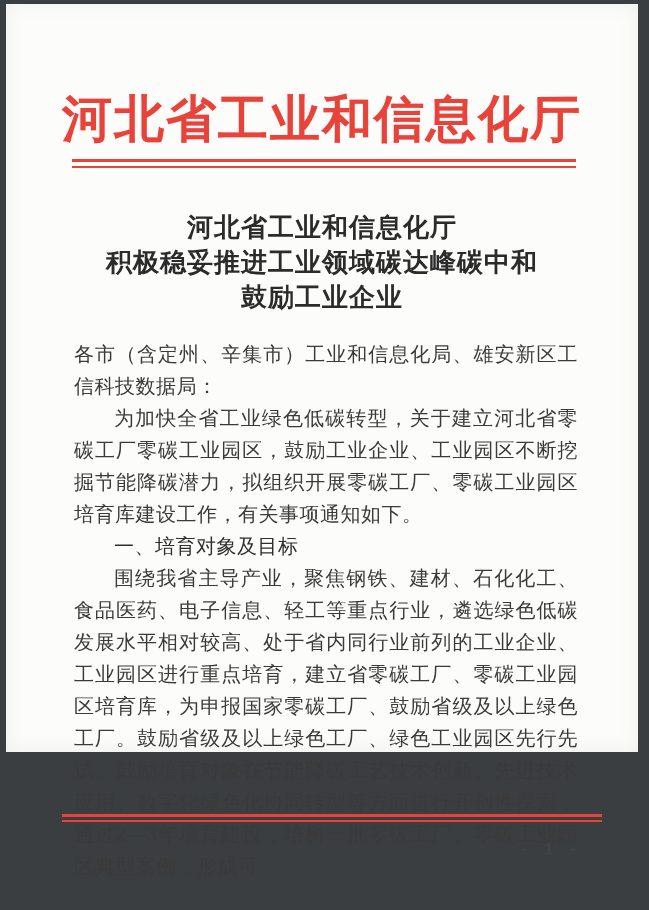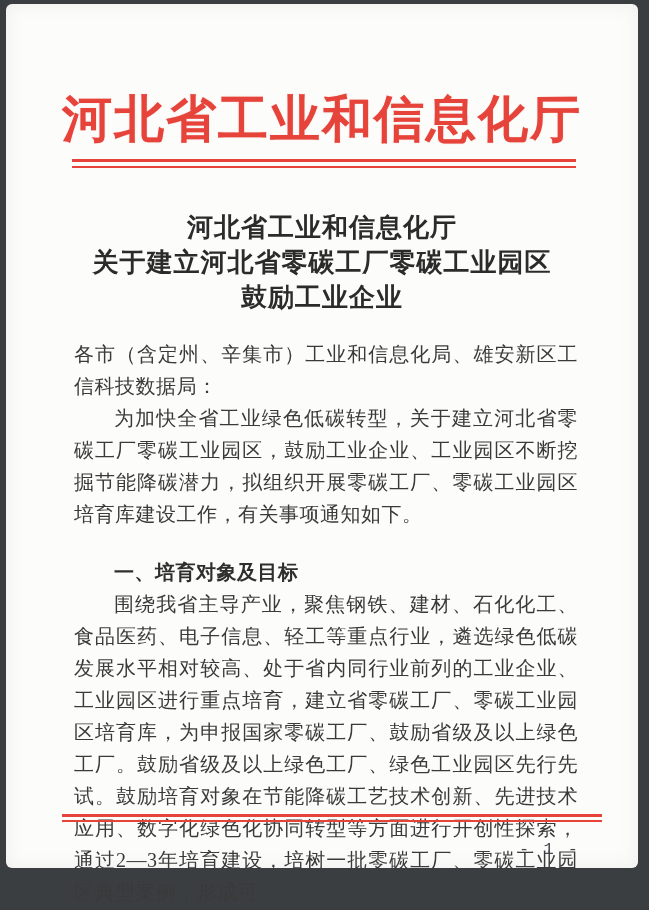--- a/index.html
+++ b/index.html
@@ -13,24 +13,23 @@
     background: var(--scan-border, #3b3e40);
     margin: 0 auto;
     overflow: hidden;
   }
 
   .paper {
     position: absolute;
     left: 6px;
     top: 4px;
     width: 632px;
-    height: 864px;
+    height: 748px;
     background: var(--paper, #fcfcfb);
     box-shadow: inset 0 0 18px rgba(120,120,120,0.10);
-    border-radius: 6px;
   }
 
   .letterhead {
     position: absolute;
     top: 82px;
     left: 0;
     right: 0;
     text-align: center;
     font-size: 50px;
     font-weight: bold;
@@ -70,21 +69,21 @@
     width: 504px;
     font-size: 20px;
     line-height: 32px;
     color: #3a3a3a;
     text-align: justify;
     letter-spacing: 0.5px;
   }
 
   .doc-body p { margin: 0; }
   .doc-body p.indent { text-indent: 2em; }
-  .doc-body p.heading { font-weight: bold; color: #2e2e2e; margin-top: 26px; }
+  .doc-body p.heading { font-weight: normal; color: #2e2e2e; }
 
   .rule-bottom {
     position: absolute;
     top: 810px;
     left: 56px;
     width: 540px;
     height: 8px;
     border-top: 3px solid var(--accent, #e6443a);
     border-bottom: 2px solid var(--accent, #e6443a);
   }
@@ -104,21 +103,21 @@
 
 <div class="scan-frame">
   <div class="paper">
 
     <div class="letterhead">河北省工业和信息化厅</div>
 
     <div class="rule-top"></div>
 
     <div class="doc-title">
       <div>河北省工业和信息化厅</div>
-      <div>关于建立河北省零碳工厂零碳工业园区</div>
+      <div>积极稳妥推进工业领域碳达峰碳中和</div>
       <div>鼓励工业企业</div>
     </div>
 
     <div class="doc-body">
       <p>各市（含定州、辛集市）工业和信息化局、雄安新区工信科技数据局：</p>
       <p class="indent">为加快全省工业绿色低碳转型，关于建立河北省零碳工厂零碳工业园区，鼓励工业企业、工业园区不断挖掘节能降碳潜力，拟组织开展零碳工厂、零碳工业园区培育库建设工作，有关事项通知如下。</p>
       <p class="indent heading">一、培育对象及目标</p>
       <p class="indent">围绕我省主导产业，聚焦钢铁、建材、石化化工、食品医药、电子信息、轻工等重点行业，遴选绿色低碳发展水平相对较高、处于省内同行业前列的工业企业、工业园区进行重点培育，建立省零碳工厂、零碳工业园区培育库，为申报国家零碳工厂、鼓励省级及以上绿色工厂。鼓励省级及以上绿色工厂、绿色工业园区先行先试。鼓励培育对象在节能降碳工艺技术创新、先进技术应用、数字化绿色化协同转型等方面进行开创性探索，通过2—3年培育建设，培树一批零碳工厂、零碳工业园区典型案例，形成可</p>
     </div>
 

